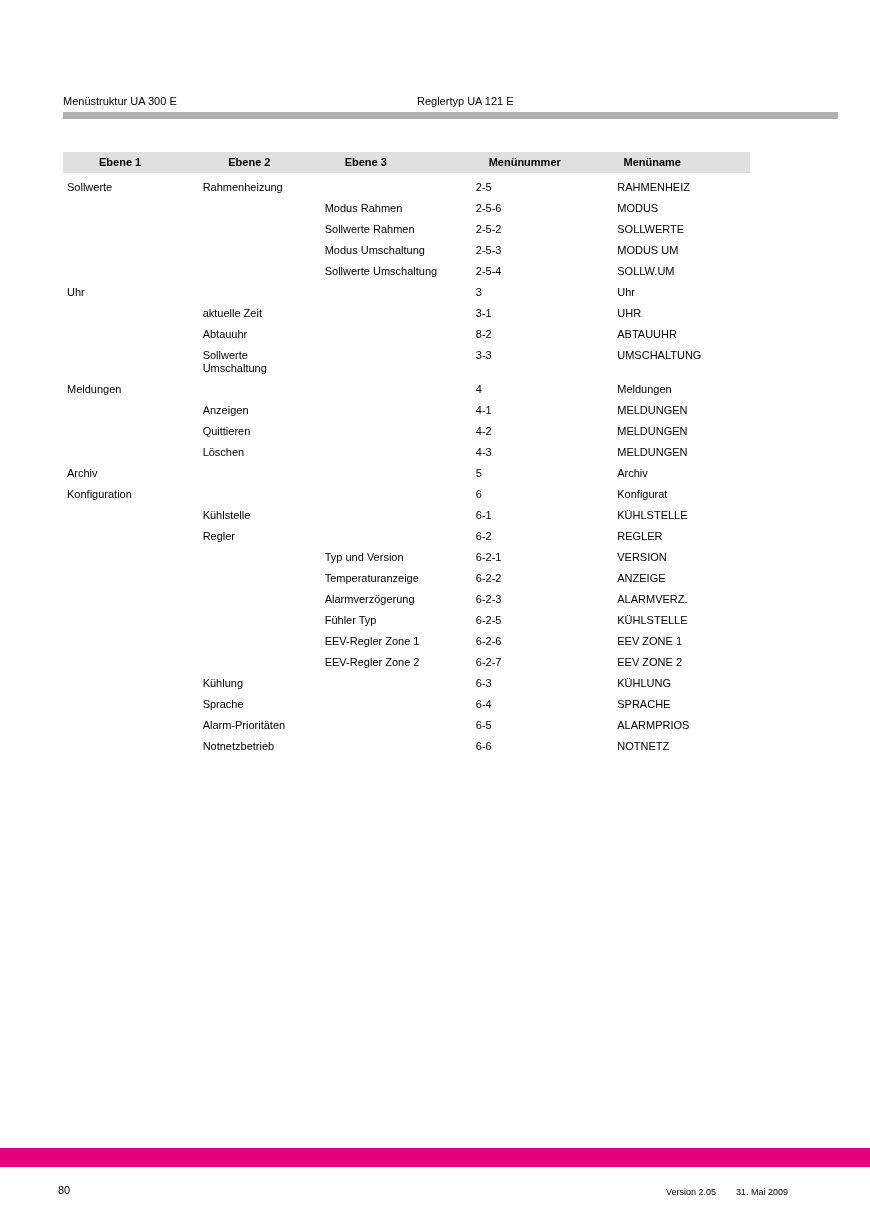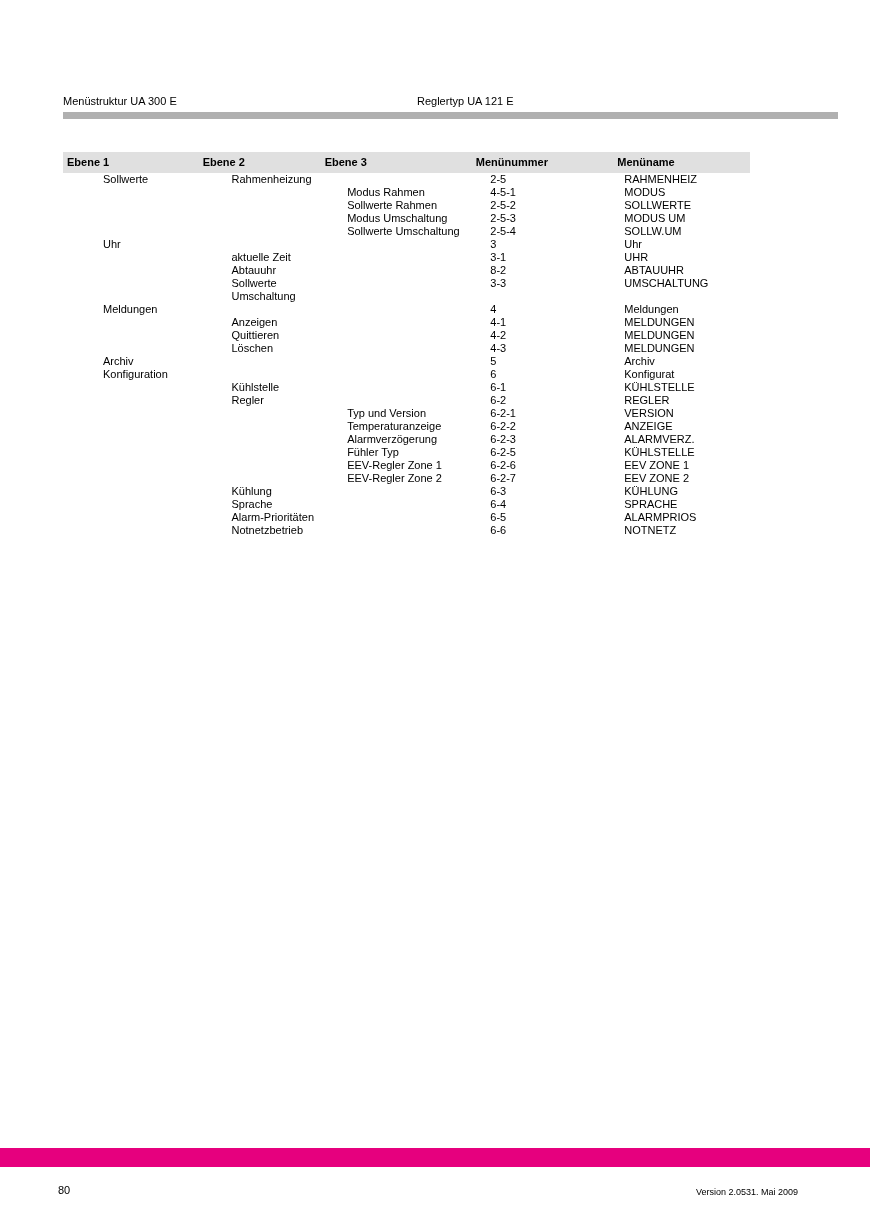--- a/index.html
+++ b/index.html
@@ -16,33 +16,34 @@
   .header-left   { position: absolute; left: 63px;  top: 95px; font-size: 11px; }
   .header-center { position: absolute; left: 417px; top: 95px; font-size: 11px; }
   .header-rule   { position: absolute; left: 63px;  top: 112px; width: 775px; height: 7px; }
 
   .menu-table { position: absolute; left: 63px; top: 152px; width: 687px; font-size: 11px; }
   .thead {
     display: flex;
     height: 21px;
     align-items: center;
     font-weight: bold;
+    padding-left: 32px;
   }
   .tbody { display: block; }
-  .row { display: flex; padding-top: 0; align-items: flex-start; margin-left: 36px; }
+  .row { display: flex; padding-top: 8px; align-items: flex-start; }
   .cell { line-height: 13px; white-space: pre-line; }
   .c1 { width: 144px; padding-left: 4px; }
   .c2 { width: 126px; }
   .c3 { width: 156px; }
   .c4 { width: 146px; }
   .c5 { width: 137px; }
 
   .footer-bar     { position: absolute; left: 0; top: 1148px; width: 870px; height: 19px; }
   .footer-page    { position: absolute; left: 58px; top: 1184px; font-size: 11px; }
-  .footer-meta    { position: absolute; right: 72px; top: 1187px; font-size: 9px; display: flex; gap: 0; }
+  .footer-meta    { position: absolute; right: 82px; top: 1187px; font-size: 9px; display: flex; gap: 20px; }
 </style>
 </head>
 <body>
 
 <div class="page">
 
   <div class="header-left">Menüstruktur UA 300 E</div>
   <div class="header-center">Reglertyp UA 121 E</div>
   <div class="header-rule" style="background: rgb(176, 176, 176);"></div>
 
@@ -59,21 +60,21 @@
           <div class="cell c1">Sollwerte</div>
           <div class="cell c2">Rahmenheizung</div>
           <div class="cell c3"></div>
           <div class="cell c4">2-5</div>
           <div class="cell c5">RAHMENHEIZ</div>
         </div>
         <div class="row">
           <div class="cell c1"></div>
           <div class="cell c2"></div>
           <div class="cell c3">Modus Rahmen</div>
-          <div class="cell c4">4-5-1</div>
+          <div class="cell c4">2-5-6</div>
           <div class="cell c5">MODUS</div>
         </div>
         <div class="row">
           <div class="cell c1"></div>
           <div class="cell c2"></div>
           <div class="cell c3">Sollwerte Rahmen</div>
           <div class="cell c4">2-5-2</div>
           <div class="cell c5">SOLLWERTE</div>
         </div>
         <div class="row">

